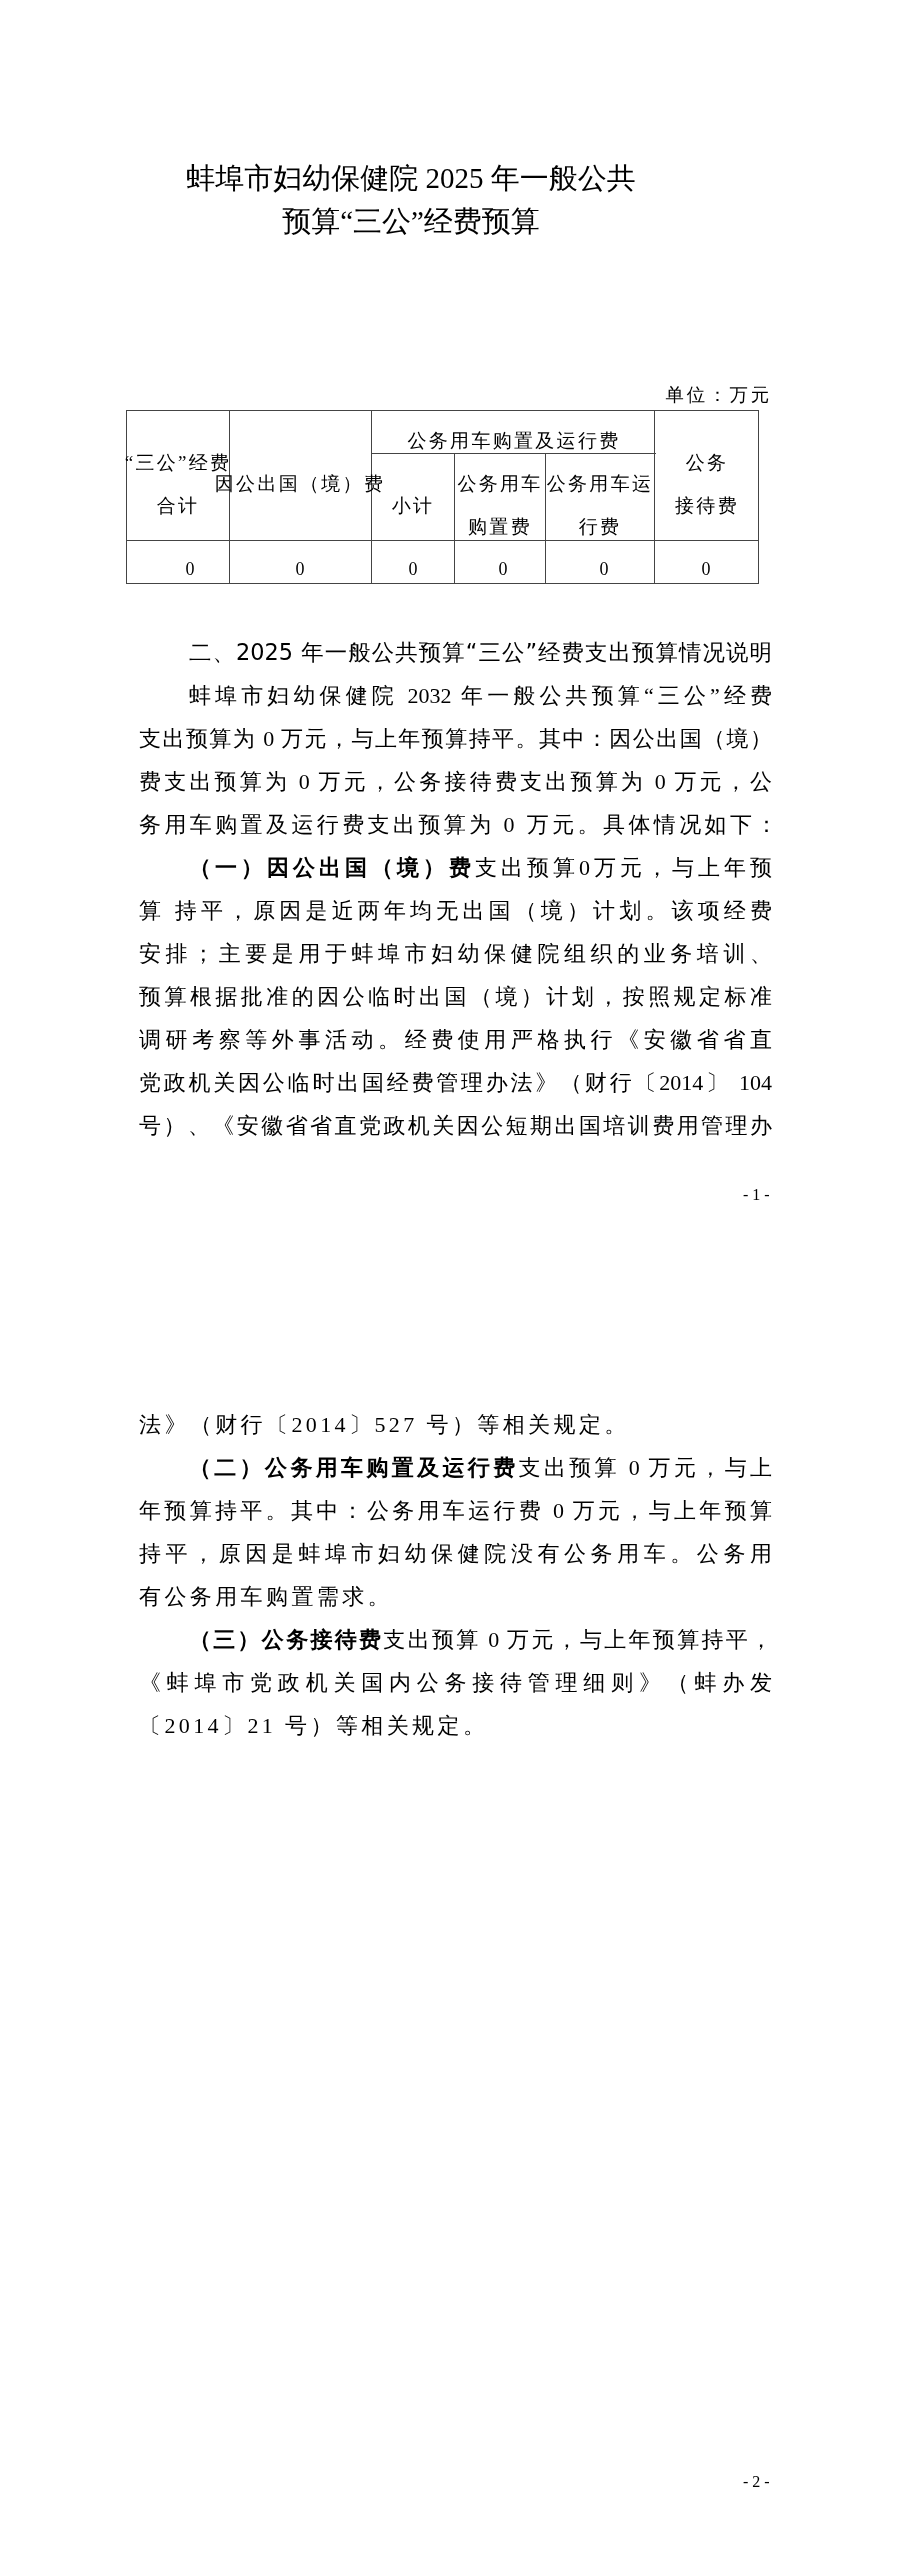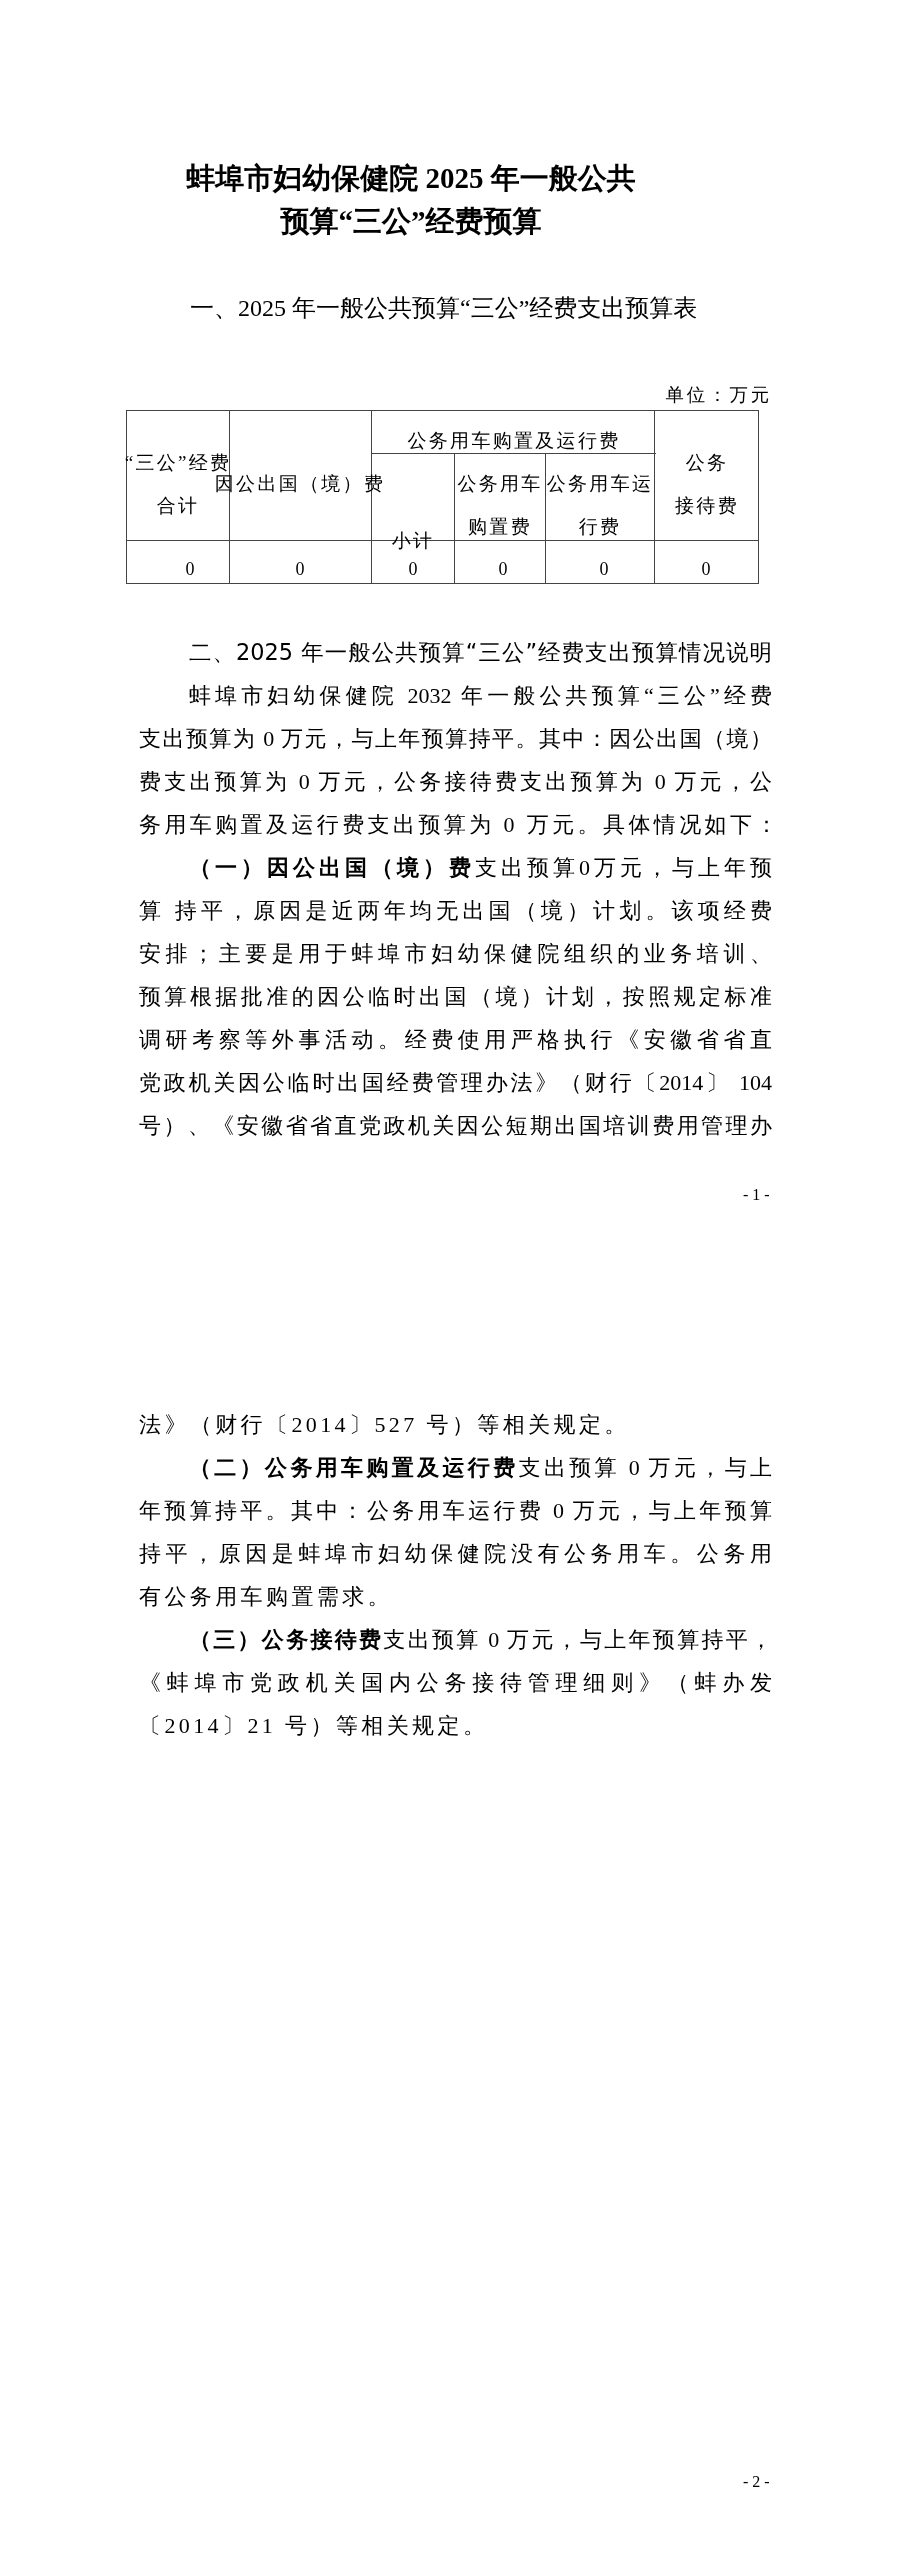--- a/index.html
+++ b/index.html
@@ -12,21 +12,21 @@
       color: #000000;
       font-family: "Liberation Serif", "DejaVu Serif", serif;
     }
     .title {
       position: absolute;
       left: 0;
       top: 157px;
       width: 822px;
       text-align: center;
       font-size: 29px;
-      font-weight: bold;
+      font-weight: normal;
       line-height: 43px;
     }
     .title div { white-space: nowrap; }
     .h1 {
       position: absolute;
       left: 190px;
       top: 296px;
       font-size: 24px;
       line-height: 24px;
       white-space: nowrap;
@@ -102,40 +102,39 @@
 </head>
 <body>
 
 <div class="page">
 
   <div class="title">
     <div>蚌埠市妇幼保健院 2025 年一般公共</div>
     <div>预算“三公”经费预算</div>
   </div>
 
-  <div class="h1">一、2025 年一般公共预算“三公”经费支出预算表</div>
   <div class="unit">单位：万元</div>
 
   <div>
     <div class="tbl-outer"></div>
 
     <div class="rule" style="left:229px;top:410px;width:1.1px;height:174px;"></div>
     <div class="rule" style="left:371px;top:410px;width:1.1px;height:174px;"></div>
     <div class="rule" style="left:454px;top:454px;width:1.1px;height:130px;"></div>
     <div class="rule" style="left:545px;top:454px;width:1.1px;height:130px;"></div>
     <div class="rule" style="left:654px;top:410px;width:1.1px;height:174px;"></div>
 
     <div class="rule" style="left:371px;top:453px;width:285px;height:1.1px;"></div>
     <div class="rule" style="left:126px;top:540px;width:633px;height:1.1px;"></div>
 
     <div class="ct" style="left:178px;top:462px;">“三公”经费</div>
     <div class="ct" style="left:178px;top:505px;">合计</div>
     <div class="ct" style="left:300px;top:483px;">因公出国（境）费</div>
     <div class="ct" style="left:514px;top:440px;">公务用车购置及运行费</div>
-    <div class="ct" style="left:413px;top:505px;margin-top:35px;">小计</div>
+    <div class="ct" style="left:413px;top:505px;">小计</div>
     <div class="ct" style="left:500px;top:483px;">公务用车</div>
     <div class="ct" style="left:500px;top:526px;">购置费</div>
     <div class="ct" style="left:600px;top:483px;">公务用车运</div>
     <div class="ct" style="left:600px;top:526px;">行费</div>
     <div class="ct" style="left:707px;top:462px;">公务</div>
     <div class="ct" style="left:707px;top:505px;">接待费</div>
 
     <div class="cv" style="left:190px;top:569px;">0</div>
     <div class="cv" style="left:300px;top:569px;">0</div>
     <div class="cv" style="left:413px;top:569px;">0</div>

